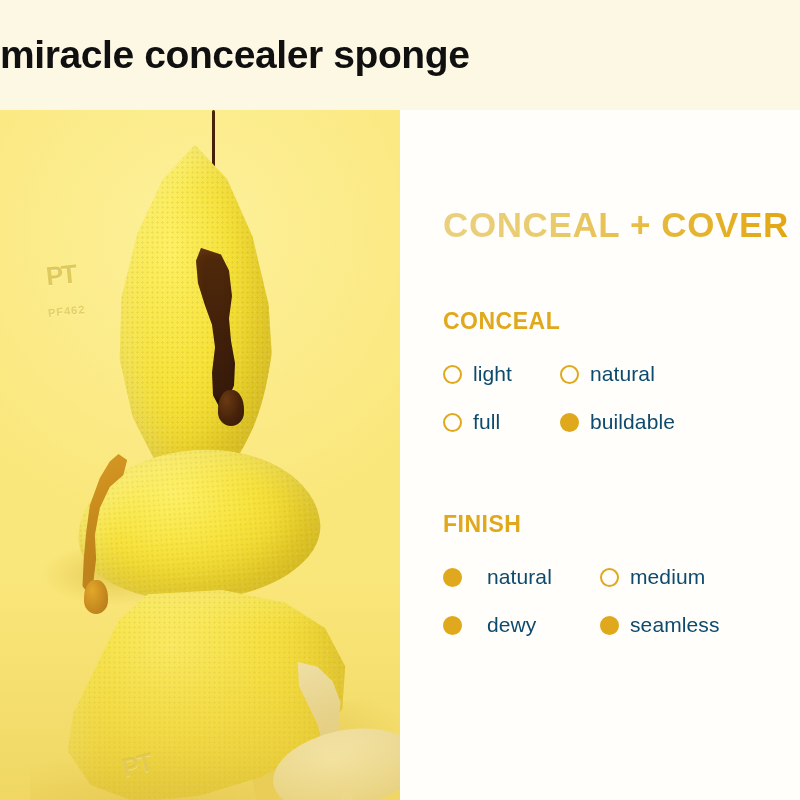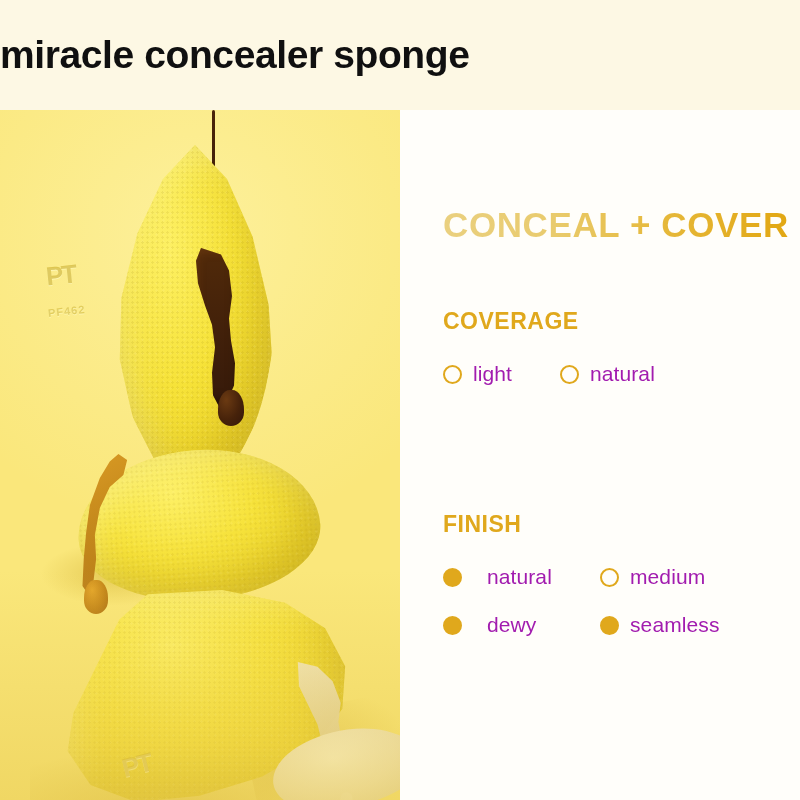--- a/index.html
+++ b/index.html
@@ -372,21 +372,21 @@
     margin-bottom: 22px;
     height: 26px;
   }
   .opt {
     display: flex;
     align-items: center;
     white-space: nowrap;
   }
   .opt-label {
     font-size: 21px;
-    color: #a21caf;
+    color: #0c4a6e;
     margin-left: 11px;
     letter-spacing: 0.1px;
   }
   .radio {
     width: 19px;
     height: 19px;
     border-radius: 50%;
     border: 2.2px solid #e0a81c;
     box-sizing: border-box;
     flex: none;
@@ -440,33 +440,43 @@
     <div class="cream-tail"></div>
 
     <div class="photo-shadowfloor"></div>
   </div>
 
   <div class="info-panel">
 
     <div class="headline">CONCEAL + COVER</div>
 
     <div class="section section-coverage">
-      <div class="section-title">COVERAGE</div>
+      <div class="section-title">CONCEAL</div>
 
       <div class="opt-row">
         <div class="opt coverage-col1">
           <span class="radio"></span>
           <span class="opt-label">light</span>
         </div>
         <div class="opt">
           <span class="radio"></span>
           <span class="opt-label">natural</span>
         </div>
       </div>
 
+      <div class="opt-row">
+        <div class="opt coverage-col1">
+          <span class="radio"></span>
+          <span class="opt-label">full</span>
+        </div>
+        <div class="opt">
+          <span class="radio filled"></span>
+          <span class="opt-label">buildable</span>
+        </div>
+      </div>
     </div>
 
     <div class="section section-finish">
       <div class="section-title">FINISH</div>
 
       <div class="opt-row">
         <div class="opt finish-col1">
           <span class="radio filled"></span>
           <span class="opt-label">natural</span>
         </div>

